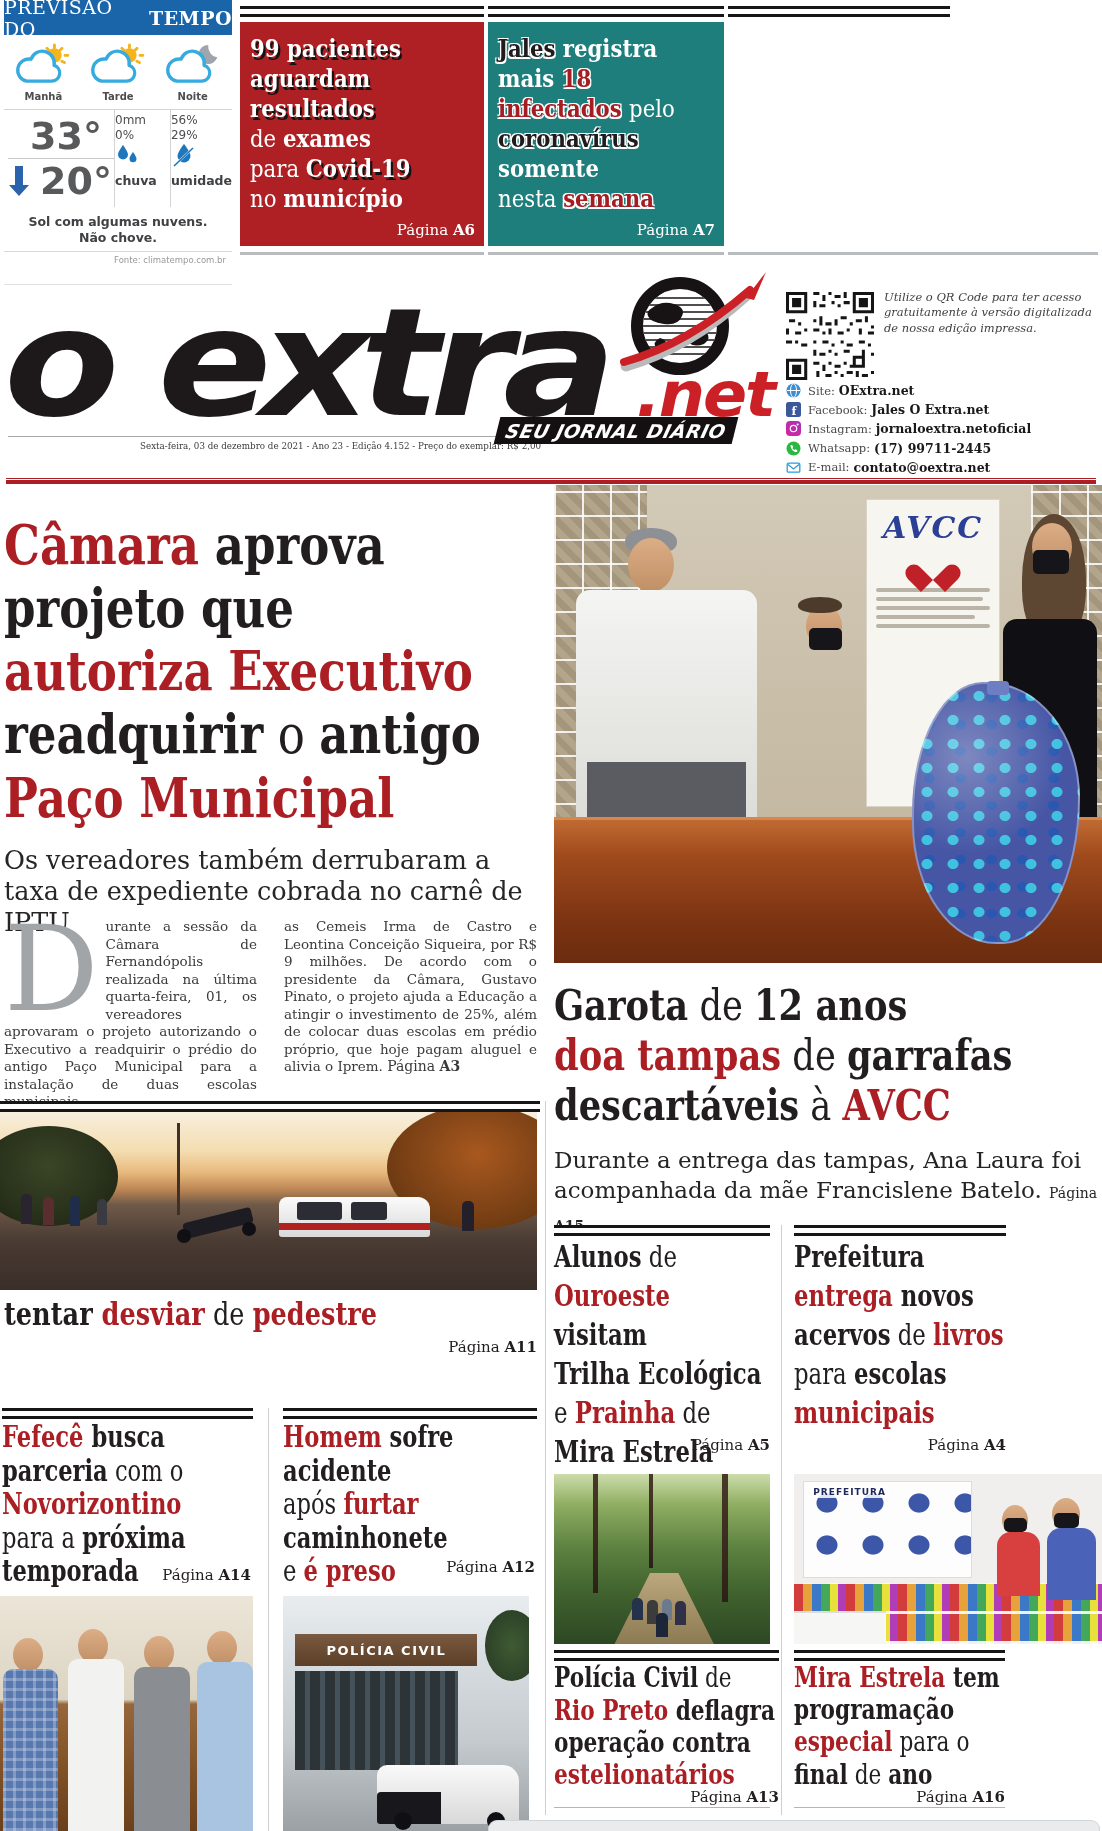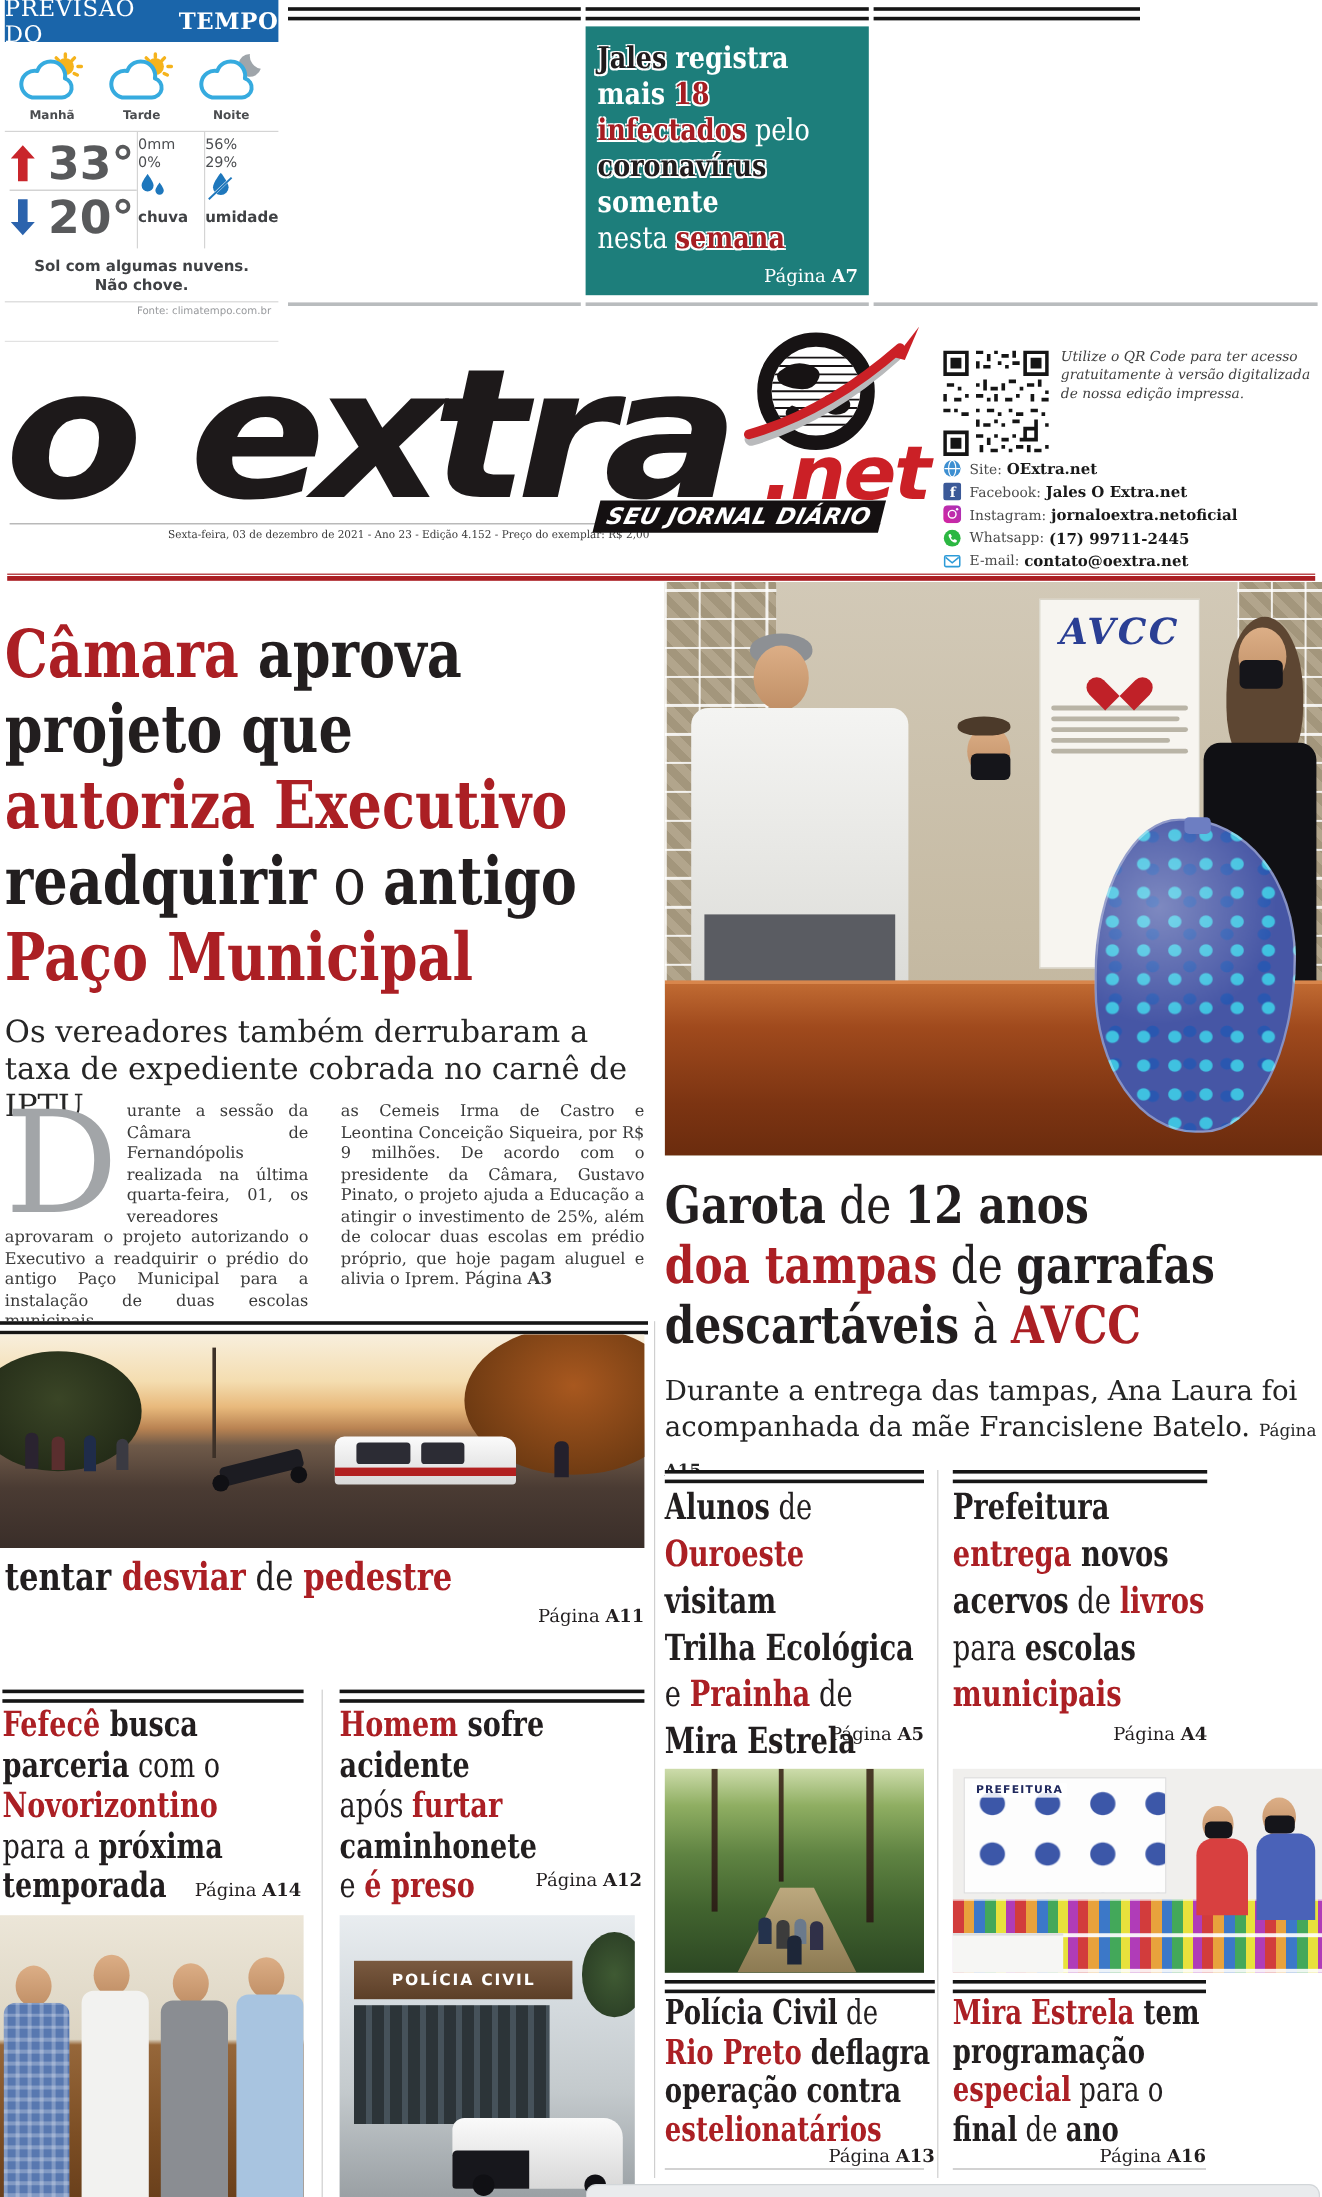--- a/index.html
+++ b/index.html
@@ -33,21 +33,21 @@
   .weather{left:4px;top:0;width:228px;height:284px;border-bottom:1px solid #e2e2e2;}
   .wx-header{height:35px;background:#1a65aa;color:#fff;display:flex;align-items:center;justify-content:flex-end;
              font-size:19px;letter-spacing:.5px;}
   .wx-header b{margin-left:6px;}
   .wx-icons{display:flex;padding:8px 2px 0;}
   .wx-cell{flex:1;text-align:center;}
   .wx-plabel{font-weight:bold;font-size:10px;color:#4b4d50;padding:2px 0 7px;font-family:"DejaVu Sans",sans-serif;}
   .wx-stats{display:flex;border-top:1px solid #d4d4d4;height:97px;}
   .wx-temp{width:110px;padding:4px 0 0 4px;box-sizing:border-box;}
   .wx-trow{display:flex;align-items:center;height:44px;}
-  .wx-trow:first-child{border-bottom:1px solid #c9c9c9;}
+  .wx-trow:first-child{border-bottom:1px solid #c9c9c9;flex-direction:column;}
   .wx-deg{font-family:"DejaVu Sans",sans-serif;font-weight:bold;font-size:38px;color:#58595b;margin-left:10px;}
   .wx-minicol{flex:1;border-left:1px solid #d4d4d4;text-align:left;font-size:12px;color:#4b4d50;
               padding-top:3px;font-family:"DejaVu Sans",sans-serif;line-height:15px;}
   .wx-minilabel{font-weight:bold;font-size:12.5px;color:#3f4144;margin-top:2px;}
   .wx-summary{text-align:center;font-weight:bold;font-size:12.5px;color:#3f4144;padding-top:7px;line-height:16px;
               font-family:"DejaVu Sans",sans-serif;}
   .wx-source{margin-top:5px;border-top:1px solid #d8d8d8;font-size:8.5px;color:#97999c;text-align:right;
              padding:3px 6px 0 0;font-family:"DejaVu Sans",sans-serif;}
   
   .tbox{box-sizing:border-box;padding:12px 10px;}
@@ -230,20 +230,31 @@
       </div>
     </div>
     <div class="wx-summary">
       <div>Sol com algumas nuvens.</div>
       <div>Não chove.</div>
     </div>
     <div class="wx-source">Fonte: climatempo.com.br</div>
   </div>
 
   <div class="abs dblrule" style="left:240px;top:6px;width:244px;"></div>
+  <div class="abs tbox" style="left:240px;top:22px;width:244px;height:224px;background:#ae2024;">
+    <div class="hl"><span class="seg-wsh">99 pacientes
+aguardam
+resultados
+</span><span class="seg-wn">de </span><span class="seg-w">exames
+</span><span class="seg-wn">para </span><span class="seg-wsh">Covid-19
+</span><span class="seg-wn">no </span><span class="seg-w">município</span></div>
+    <div class="pageref white">
+      <span>Página</span> <b>A6</b>
+    </div>
+  </div>
   <div class="abs shadowline" style="left:240px;top:252px;width:244px;"></div>
 
   <div class="abs dblrule" style="left:488px;top:6px;width:236px;"></div>
   <div class="abs tbox" style="left:488px;top:22px;width:236px;height:224px;background:#1d7e7b;">
     <div class="hl"><span class="seg-bsh">Jales </span><span class="seg-w">registra
 mais </span><span class="seg-rsh">18
 infectados </span><span class="seg-wn">pelo
 </span><span class="seg-bsh">coronavírus
 </span><span class="seg-w">somente
 </span><span class="seg-wn">nesta </span><span class="seg-rsh">semana</span></div>

